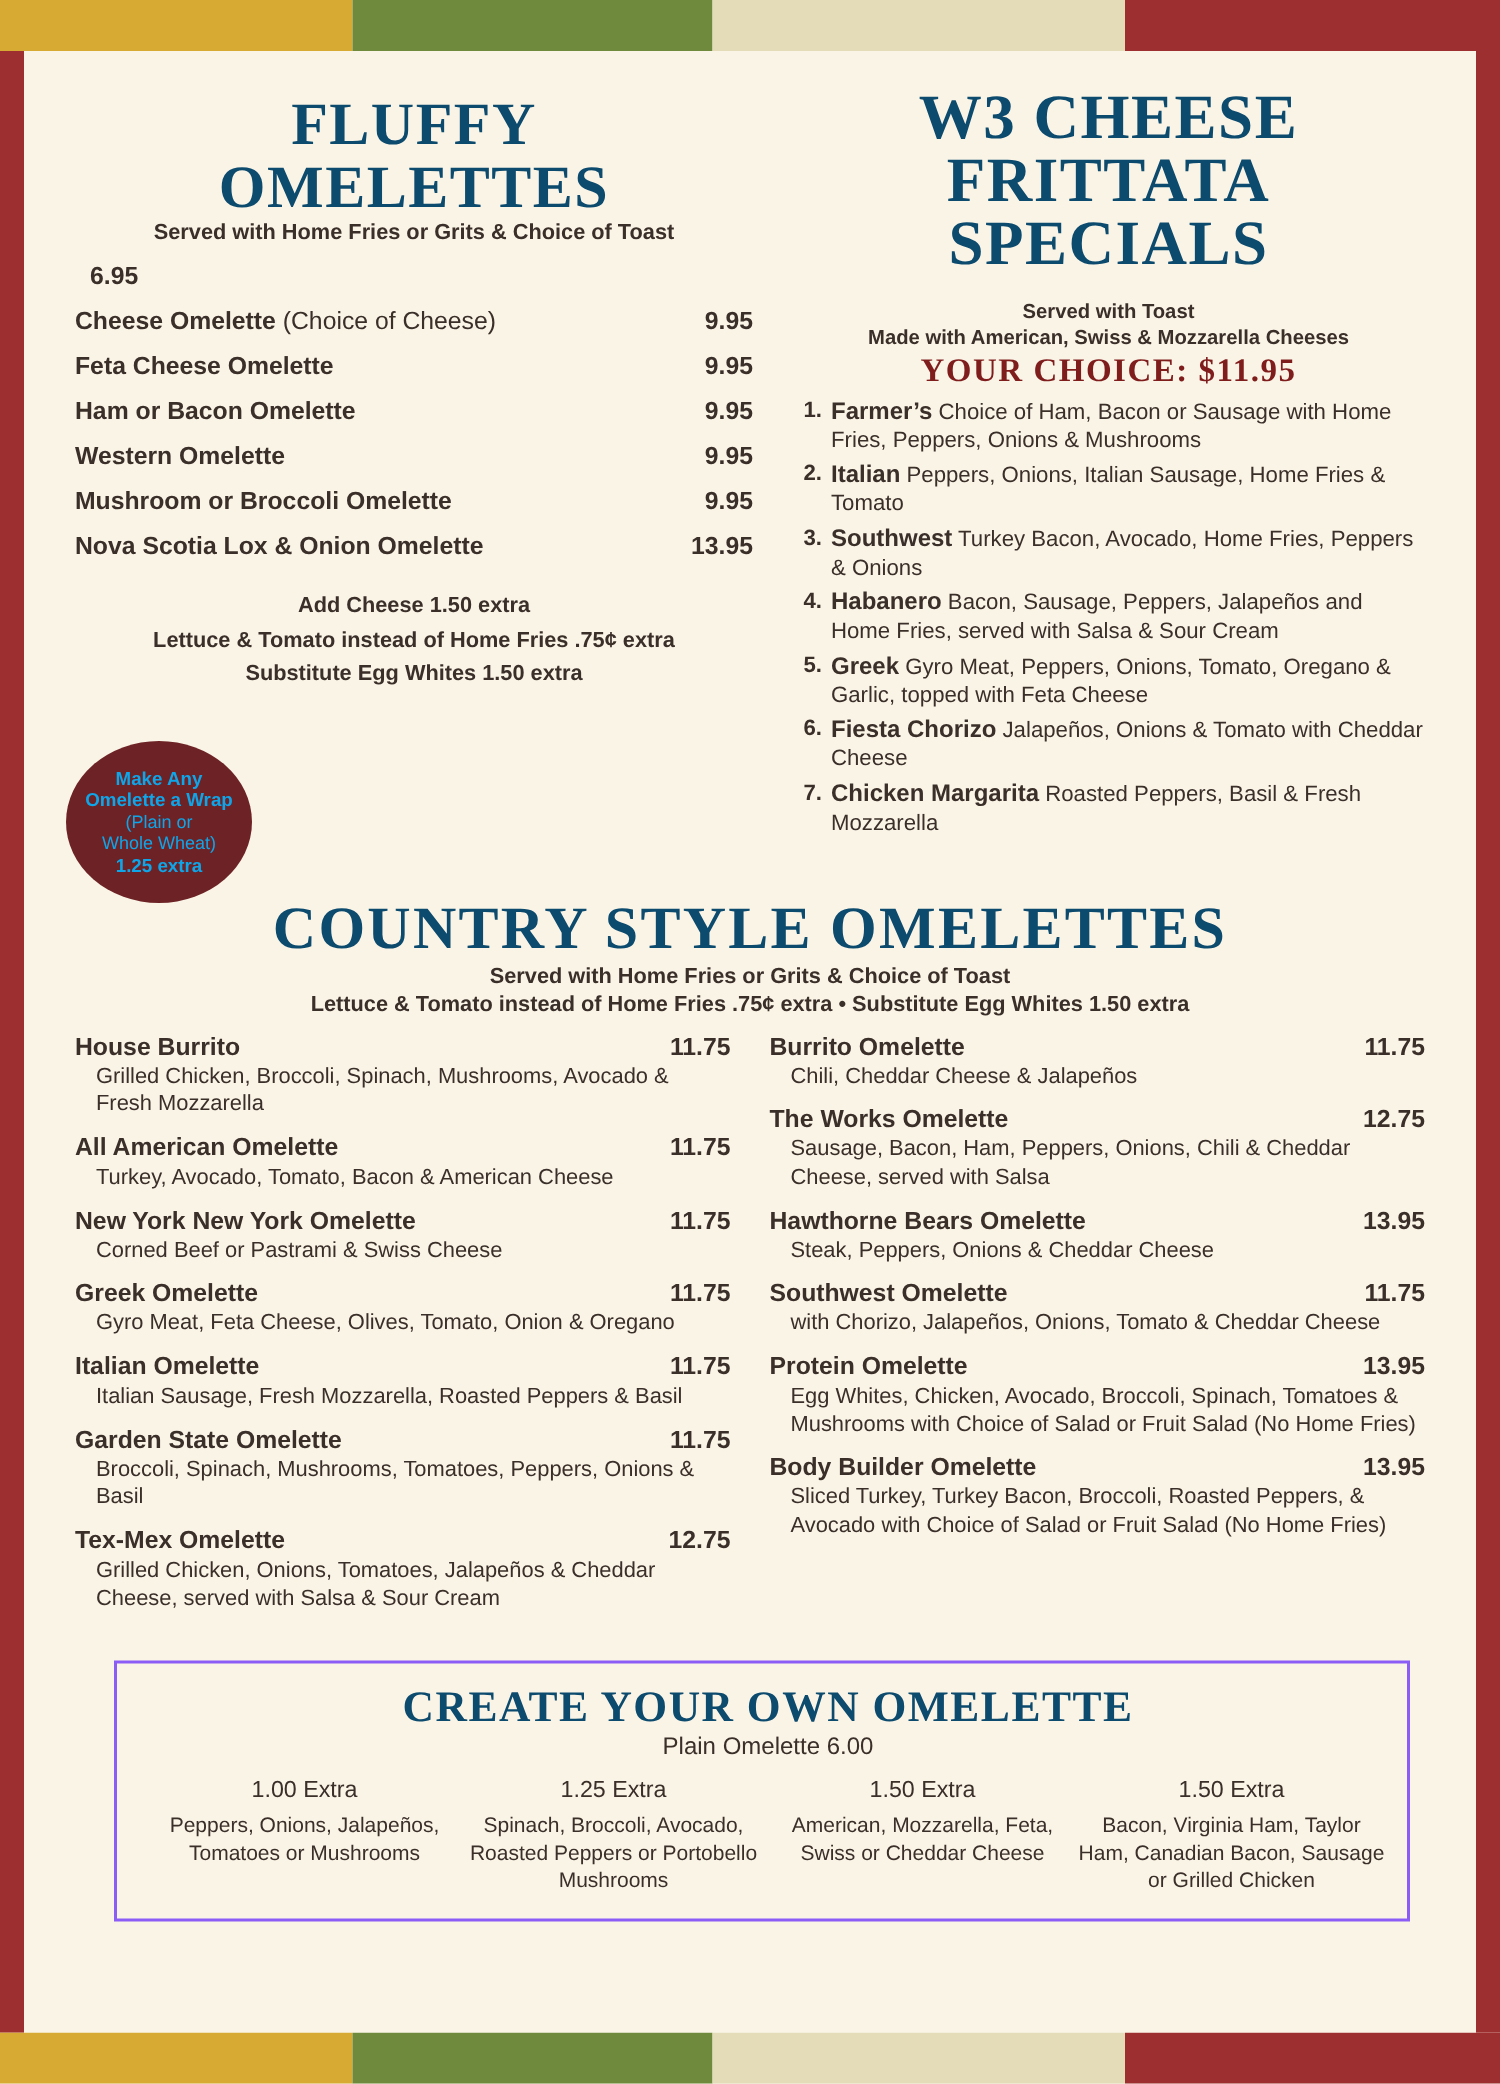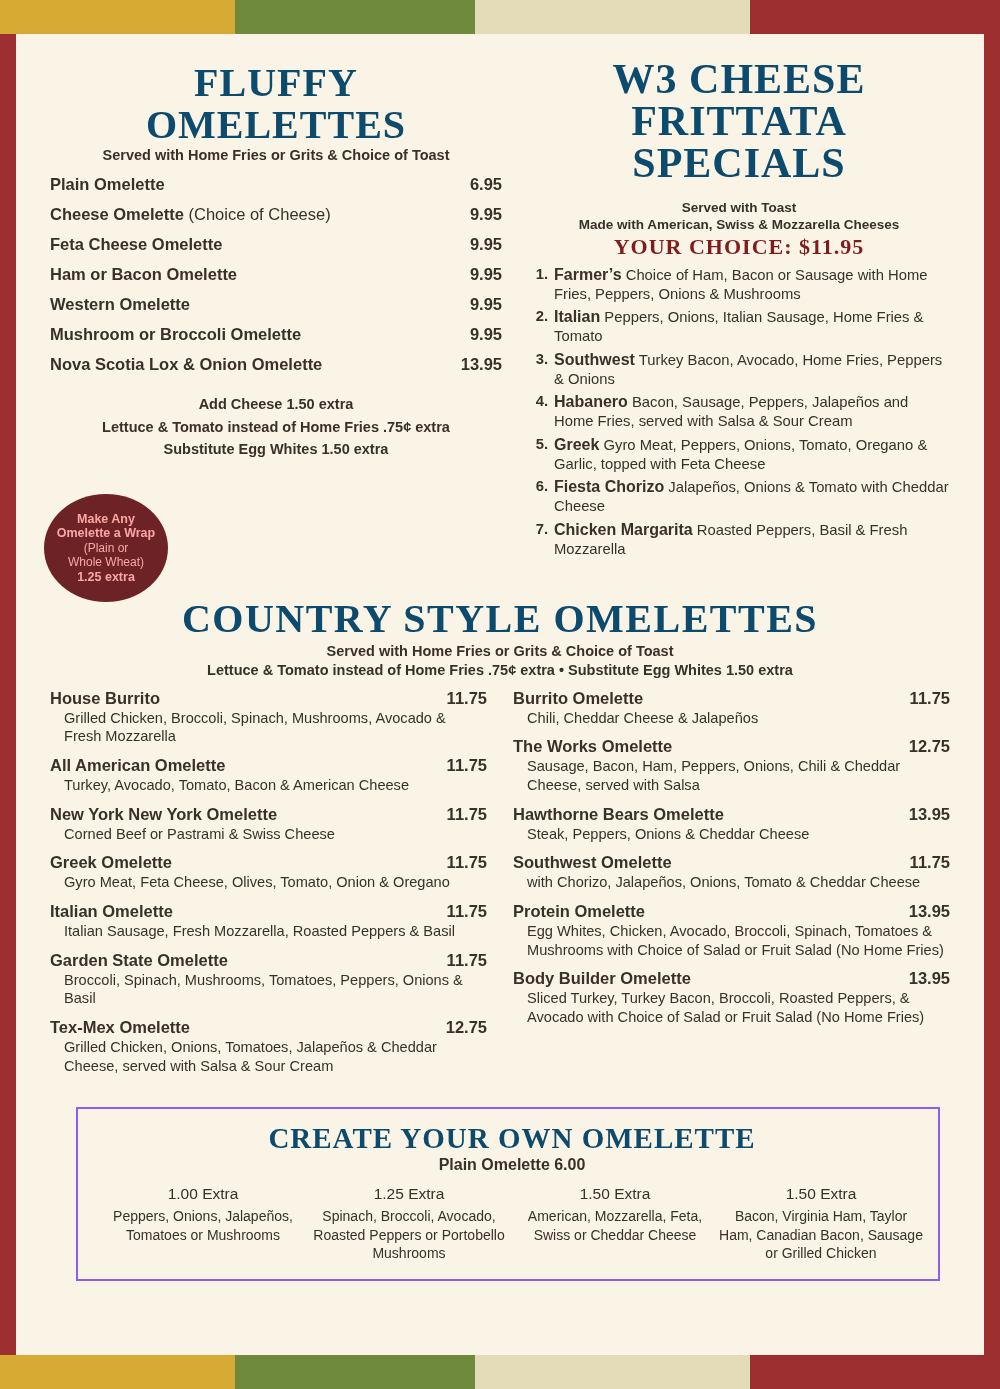--- a/index.html
+++ b/index.html
@@ -155,21 +155,21 @@
 
   
   .wrap-badge {
     position: absolute;
     left: 44px;
     top: 494px;
     width: 124px;
     height: 108px;
     border-radius: 50%;
     background: #6d2326;
-    color: #fca5a5;
+    color: #0ea5e9;
     text-align: center;
     display: flex;
     flex-direction: column;
     align-items: center;
     justify-content: center;
     line-height: 1.18;
     font-size: 12.5px;
     font-weight: bold;
     z-index: 5;
   }
@@ -225,21 +225,21 @@
     border: 2px solid #8b5cf6;
     padding: 12px 14px 16px 22px;
   }
   .h-cyo {
     font-size: 29px;
     margin: 2px 0 2px 0;
     letter-spacing: 1px;
   }
   .cyo-plain {
     text-align: center;
-    font-weight: bold;
+    font-weight: normal;
     font-size: 16px;
     margin-bottom: 10px;
   }
   .cyo-cols {
     display: flex;
   }
   .cyo-cols .cc {
     flex: 1;
     text-align: center;
     font-size: 14px;
@@ -277,21 +277,20 @@
 
       <div class="col-left">
         <div class="title-serif h-fluffy">
           <div>FLUFFY</div>
           <div>OMELETTES</div>
         </div>
         <div class="sub-center">Served with Home Fries or Grits &amp; Choice of Toast</div>
 
         <div class="plist">
           <div class="prow">
-            <div class="nm"><span>Plain Omelette</span></div>
             <div class="pr">6.95</div>
           </div>
           <div class="prow">
             <div class="nm"><span>Cheese Omelette</span> <span class="lt">(Choice of Cheese)</span></div>
             <div class="pr">9.95</div>
           </div>
           <div class="prow">
             <div class="nm"><span>Feta Cheese Omelette</span></div>
             <div class="pr">9.95</div>
           </div>

